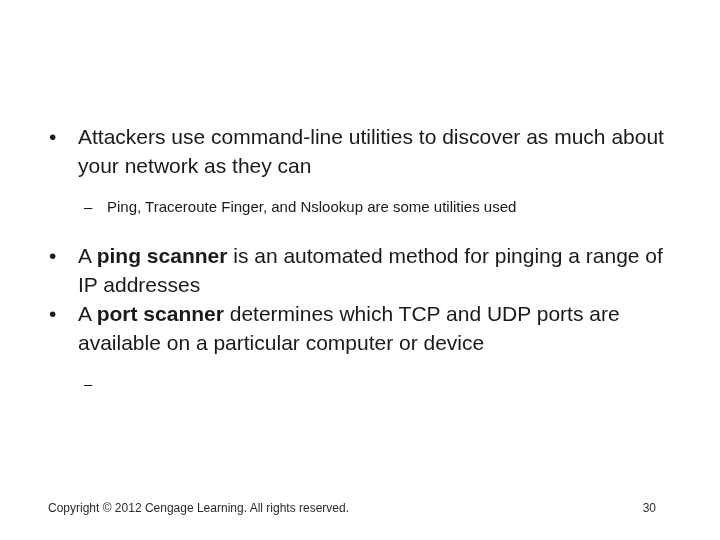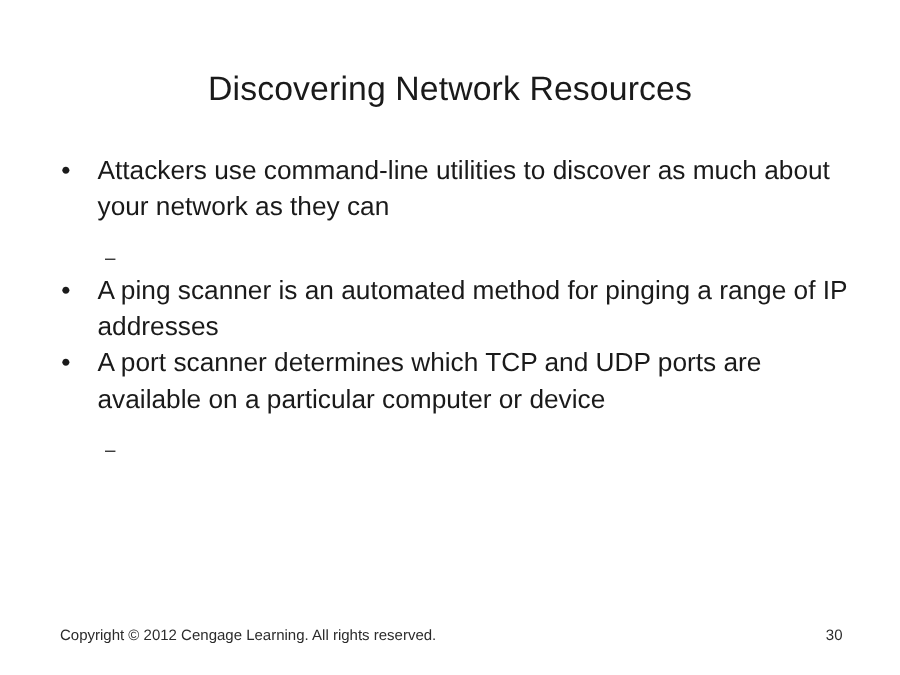--- a/index.html
+++ b/index.html
@@ -56,21 +56,21 @@
   }
   .bullet-l1 .marker {
     position: absolute;
     left: 9px;
     top: 0;
     font-size: 21px;
     line-height: 29px;
     color: #1a1a1a;
   }
   .bullet-l1 .txt { display: inline; margin-top: 29px; }
-  .bullet-l1 b { font-weight: normal; margin-top: 36px; }
+  .bullet-l1 b { font-weight: bold; margin-top: 36px; }
 
   .bullet-l2 {
     position: relative;
     padding-left: 67px;
     font-size: 15px;
     line-height: 23px;
     color: #1a1a1a;
     margin: 0;
   }
   .bullet-l2 .marker {
@@ -82,51 +82,51 @@
     color: #1a1a1a;
   }
 
   .gap-after-sub { height: 23px; }
   .gap-before-sub{ height: 15px; }
 
   
   .footer {
     position: absolute;
     left: 48px;
-    right: 46px;
+    right: 64px;
     top: 500px;
     height: 18px;
     display: flex;
     align-items: baseline;
     justify-content: space-between;
     font-size: 12px;
     line-height: 16px;
     color: #2b2b2b;
   }
   .footer-copy { white-space: nowrap; }
   .footer-page { white-space: nowrap; }
 </style>
 </head>
 <body>
 
 <div class="slide">
 
-  <h1 class="slide-title">Discovering Network Resources</h1>
 
   <div class="content">
 
     <div class="bullet-l1">
       <span class="marker">•</span>
       <span class="txt">Attackers use command-line utilities to discover as much about your network as they can</span>
     </div>
 
     <div class="gap-before-sub"></div>
 
     <div class="bullet-l2">
       <span class="marker">–</span>
+      <span class="txt">Ping, Traceroute Finger, and Nslookup are some utilities used</span>
     </div>
 
     <div class="gap-after-sub"></div>
 
     <div class="bullet-l1">
       <span class="marker">•</span>
       <span class="txt">A </span><b>ping scanner</b><span class="txt"> is an automated method for pinging a range of IP addresses</span>
     </div>
 
     <div class="bullet-l1">

